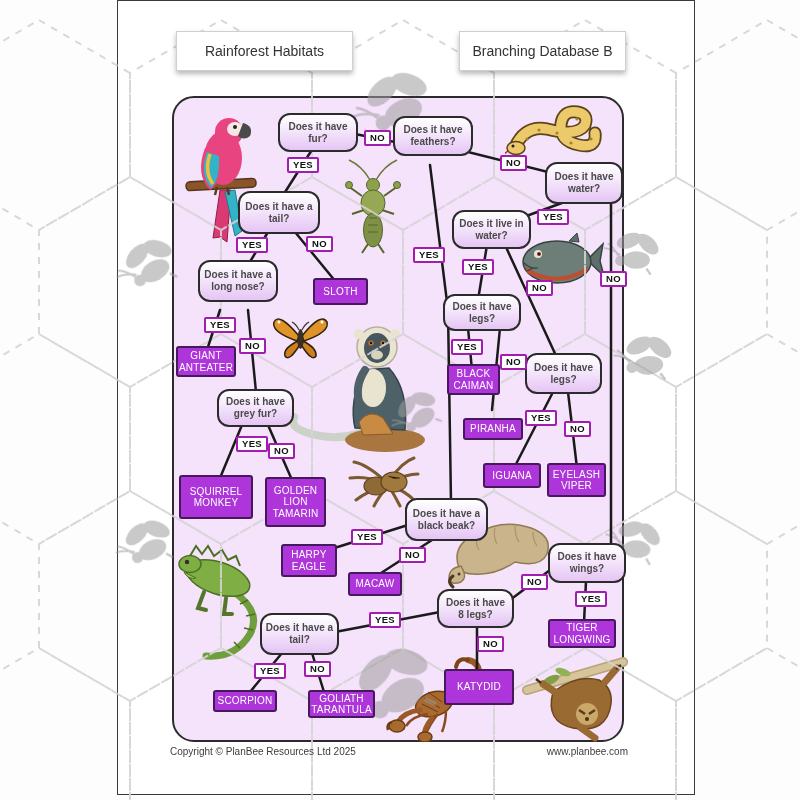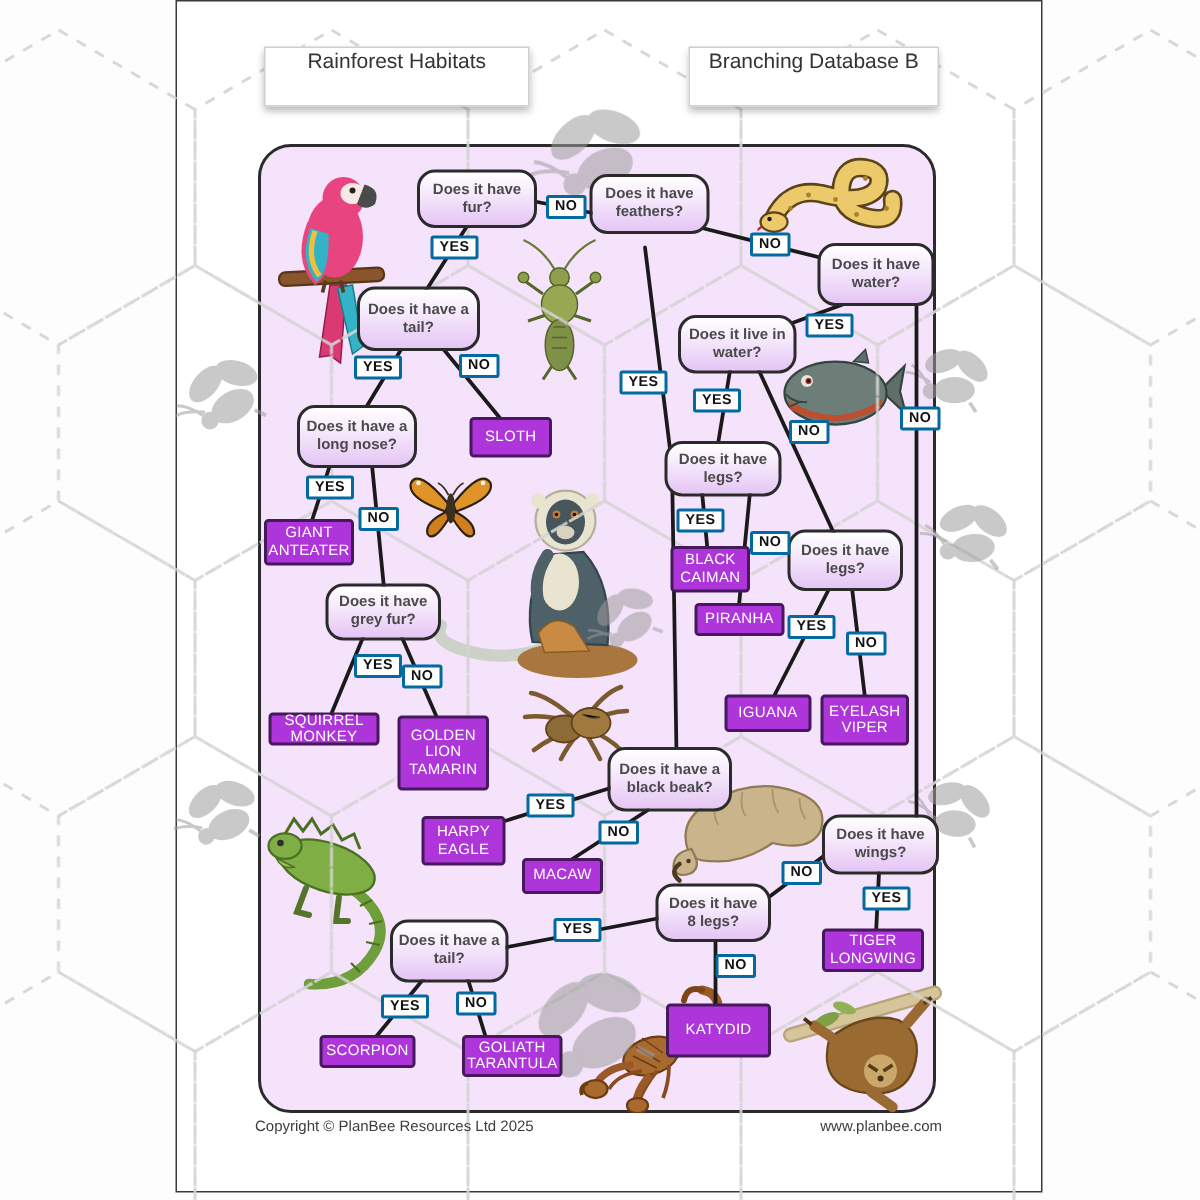--- a/index.html
+++ b/index.html
@@ -10,24 +10,24 @@
   .animal{position:absolute;z-index:2}
   .hexlayer{z-index:3}
   .linelayer{z-index:4}
   .q{position:absolute;display:flex;align-items:center;justify-content:center;text-align:center;
      background:linear-gradient(180deg,#ffffff 0%,#f6e9fc 40%,#e5c5f4 100%);
      border:2px solid #2b2b2b;border-radius:12px;font-size:10px;line-height:1.18;color:#4a4a4a;
      font-weight:600;padding:2px 3px;box-sizing:border-box;z-index:5}
   .a{position:absolute;display:flex;align-items:center;justify-content:center;text-align:center;
      background:#ae35da;border:2px solid #46195c;border-radius:3px;font-size:10px;line-height:1.15;
      color:#fff;font-weight:400;padding:1px 2px;box-sizing:border-box;z-index:5;letter-spacing:.2px}
-  .yn{position:absolute;background:#fff;border:2px solid #0369a1;border-radius:2px;font-size:9.5px;
+  .yn{position:absolute;background:#fff;border:2px solid #a21caf;border-radius:2px;font-size:9.5px;
      font-weight:800;color:#111;padding:1px 4px;z-index:6;letter-spacing:.3px;line-height:1.1}
   .hdr{position:absolute;top:31px;height:40px;background:#fff;border:1px solid #cfcfcf;
-     box-shadow:0 3px 5px rgba(0,0,0,.28);display:flex;align-items:flex-start;justify-content:center;
+     box-shadow:0 3px 5px rgba(0,0,0,.28);display:flex;align-items:center;justify-content:center;
      font-size:14px;color:#333;z-index:7;box-sizing:border-box}
   .foot{position:absolute;top:746px;font-size:10px;color:#3d3d3d;z-index:7}
 </style>
 </head>
 <body>
 
 <div class="page"></div>
 
 <div class="panel"></div>
 
@@ -242,36 +242,36 @@
     <line x1="477" y1="627" x2="477" y2="672"></line>
     <line x1="282" y1="653" x2="250" y2="692"></line>
     <line x1="312" y1="653" x2="324" y2="692"></line>
   </g>
 </svg>
 
 <div class="q" style="left:278px;top:113px;width:80px;height:39px">Does it have fur?</div>
 <div class="q" style="left:393px;top:116px;width:80px;height:40px">Does it have feathers?</div>
 <div class="q" style="left:545px;top:162px;width:78px;height:42px">Does it have water?</div>
 <div class="q" style="left:238px;top:191px;width:82px;height:43px">Does it have a tail?</div>
-<div class="q" style="left:198px;top:270px;width:80px;height:42px">Does it have a long nose?</div>
+<div class="q" style="left:198px;top:260px;width:80px;height:42px">Does it have a long nose?</div>
 <div class="q" style="left:217px;top:389px;width:77px;height:38px">Does it have grey fur?</div>
 <div class="q" style="left:452px;top:210px;width:79px;height:39px">Does it live in water?</div>
 <div class="q" style="left:443px;top:294px;width:78px;height:37px">Does it have legs?</div>
 <div class="q" style="left:525px;top:353px;width:77px;height:41px">Does it have legs?</div>
 <div class="q" style="left:405px;top:498px;width:83px;height:43px">Does it have a black beak?</div>
 <div class="q" style="left:548px;top:543px;width:78px;height:40px">Does it have wings?</div>
 <div class="q" style="left:437px;top:589px;width:77px;height:39px">Does it have 8 legs?</div>
 <div class="q" style="left:260px;top:613px;width:79px;height:42px">Does it have a tail?</div>
 
 <div class="a" style="left:313px;top:278px;width:55px;height:27px">SLOTH</div>
 <div class="a" style="left:176px;top:346px;width:60px;height:31px">GIANT ANTEATER</div>
-<div class="a" style="left:179px;top:475px;width:74px;height:22px">SQUIRREL MONKEY</div>
+<div class="a" style="left:179px;top:475px;width:74px;height:44px">SQUIRREL MONKEY</div>
 <div class="a" style="left:265px;top:477px;width:61px;height:50px">GOLDEN LION TAMARIN</div>
 <div class="a" style="left:447px;top:364px;width:53px;height:31px">BLACK CAIMAN</div>
-<div class="a" style="left:463px;top:402px;width:60px;height:22px">PIRANHA</div>
+<div class="a" style="left:463px;top:418px;width:60px;height:22px">PIRANHA</div>
 <div class="a" style="left:483px;top:463px;width:58px;height:25px">IGUANA</div>
 <div class="a" style="left:547px;top:463px;width:59px;height:34px">EYELASH VIPER</div>
 <div class="a" style="left:281px;top:544px;width:56px;height:33px">HARPY EAGLE</div>
 <div class="a" style="left:348px;top:572px;width:54px;height:24px">MACAW</div>
 <div class="a" style="left:548px;top:619px;width:68px;height:29px">TIGER LONGWING</div>
 <div class="a" style="left:444px;top:669px;width:70px;height:36px">KATYDID</div>
 <div class="a" style="left:213px;top:690px;width:64px;height:22px">SCORPION</div>
 <div class="a" style="left:308px;top:690px;width:67px;height:28px">GOLIATH TARANTULA</div>
 
 <div class="yn" style="left:287px;top:157px">YES</div>

